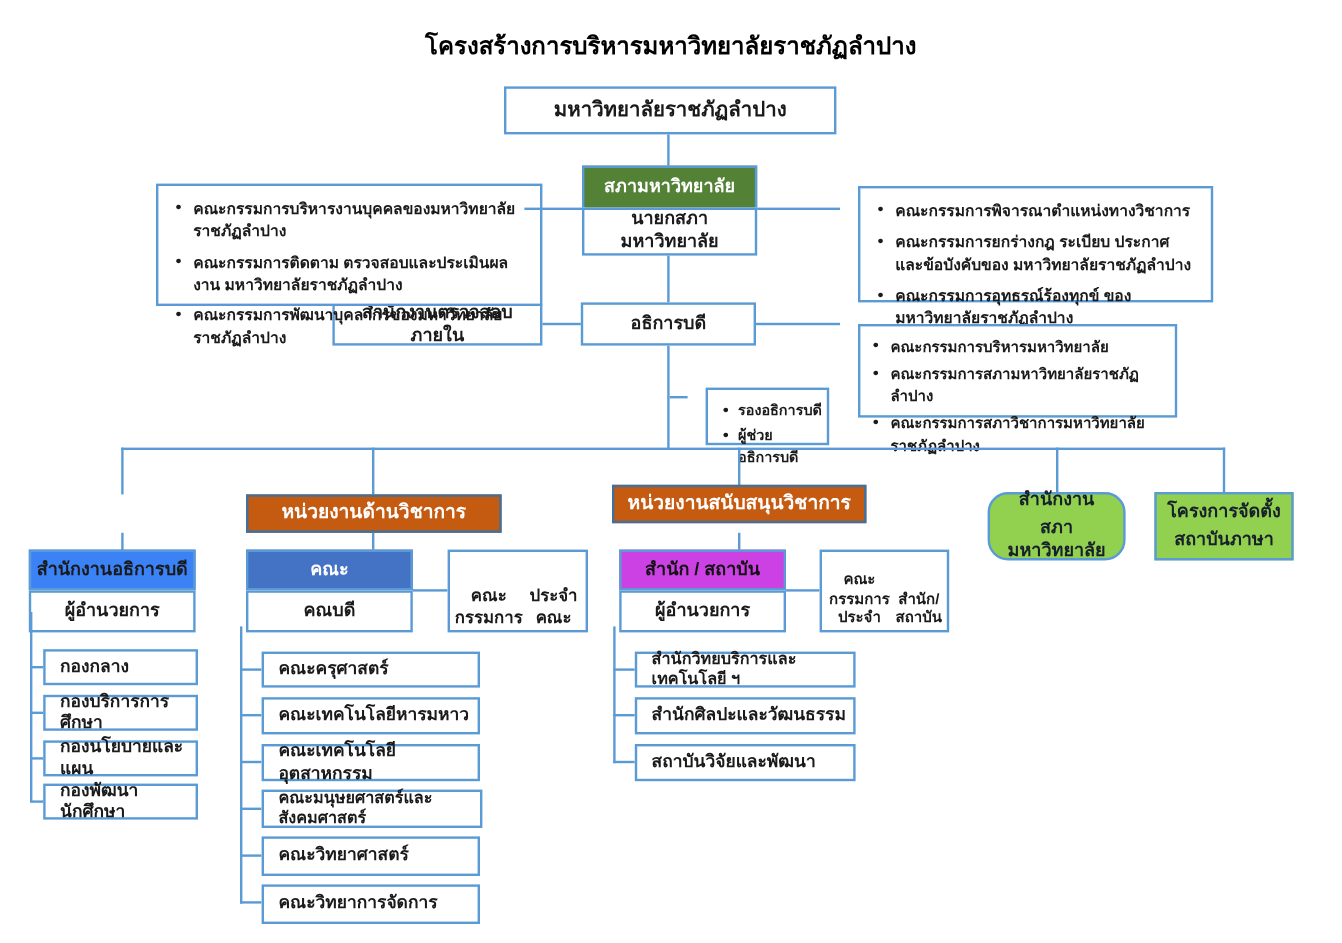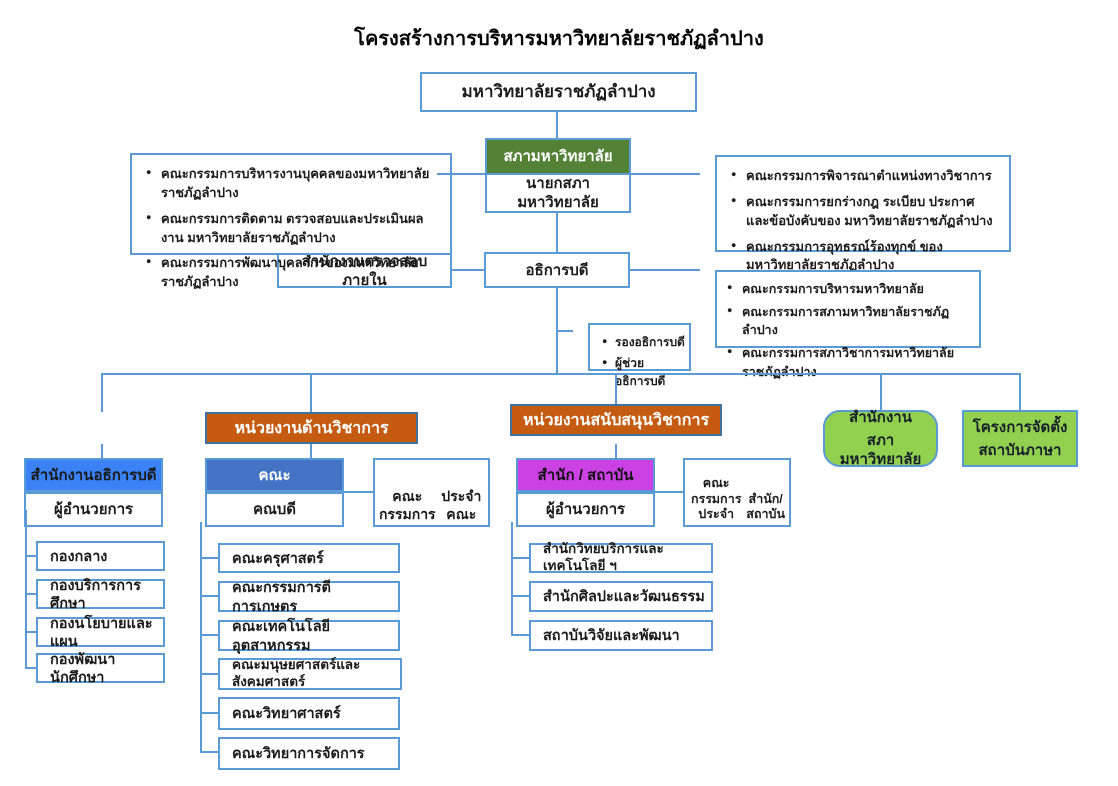--- a/index.html
+++ b/index.html
@@ -117,21 +117,21 @@
     <span>ประจำคณะ</span>
   </div>
   <div class="line" style="left:200px;top:522px;width:2px;height:231px;"></div>
   <div class="line" style="left:200px;top:557px;width:18px;height:2px;"></div>
   <div class="line" style="left:200px;top:595px;width:18px;height:2px;"></div>
   <div class="line" style="left:200px;top:634px;width:18px;height:2px;"></div>
   <div class="line" style="left:200px;top:673px;width:18px;height:2px;"></div>
   <div class="line" style="left:200px;top:712px;width:18px;height:2px;"></div>
   <div class="line" style="left:200px;top:751px;width:18px;height:2px;"></div>
   <div class="box unit" style="left:218px;top:543px;width:182px;height:30px;">คณะครุศาสตร์</div>
-  <div class="box unit" style="left:218px;top:581px;width:182px;height:31px;">คณะกรรมการตีการเกษตร</div>
+  <div class="box unit" style="left:218px;top:581px;width:182px;height:31px;">คณะเทคโนโลยีหารมหาว</div>
   <div class="box unit" style="left:218px;top:620px;width:182px;height:31px;">คณะเทคโนโลยีอุตสาหกรรม</div>
   <div class="box unit" style="left:218px;top:658px;width:184px;height:32px;font-size:13.5px;">คณะมนุษยศาสตร์และสังคมศาสตร์</div>
   <div class="box unit" style="left:218px;top:697px;width:182px;height:33px;">คณะวิทยาศาสตร์</div>
   <div class="box unit" style="left:218px;top:737px;width:182px;height:33px;">คณะวิทยาการจัดการ</div>
 
   <div class="box hdr" style="left:510px;top:404px;width:212px;height:32px;">หน่วยงานสนับสนุนวิชาการ</div>
   <div class="line" style="left:615px;top:444px;width:2px;height:14px;"></div>
   <div class="box magenta" style="left:516px;top:458px;width:139px;height:34px;">สำนัก / สถาบัน</div>
   <div class="box" style="left:516px;top:492px;width:139px;height:35px;">ผู้อำนวยการ</div>
   <div class="line" style="left:655px;top:491px;width:28px;height:2px;"></div>

